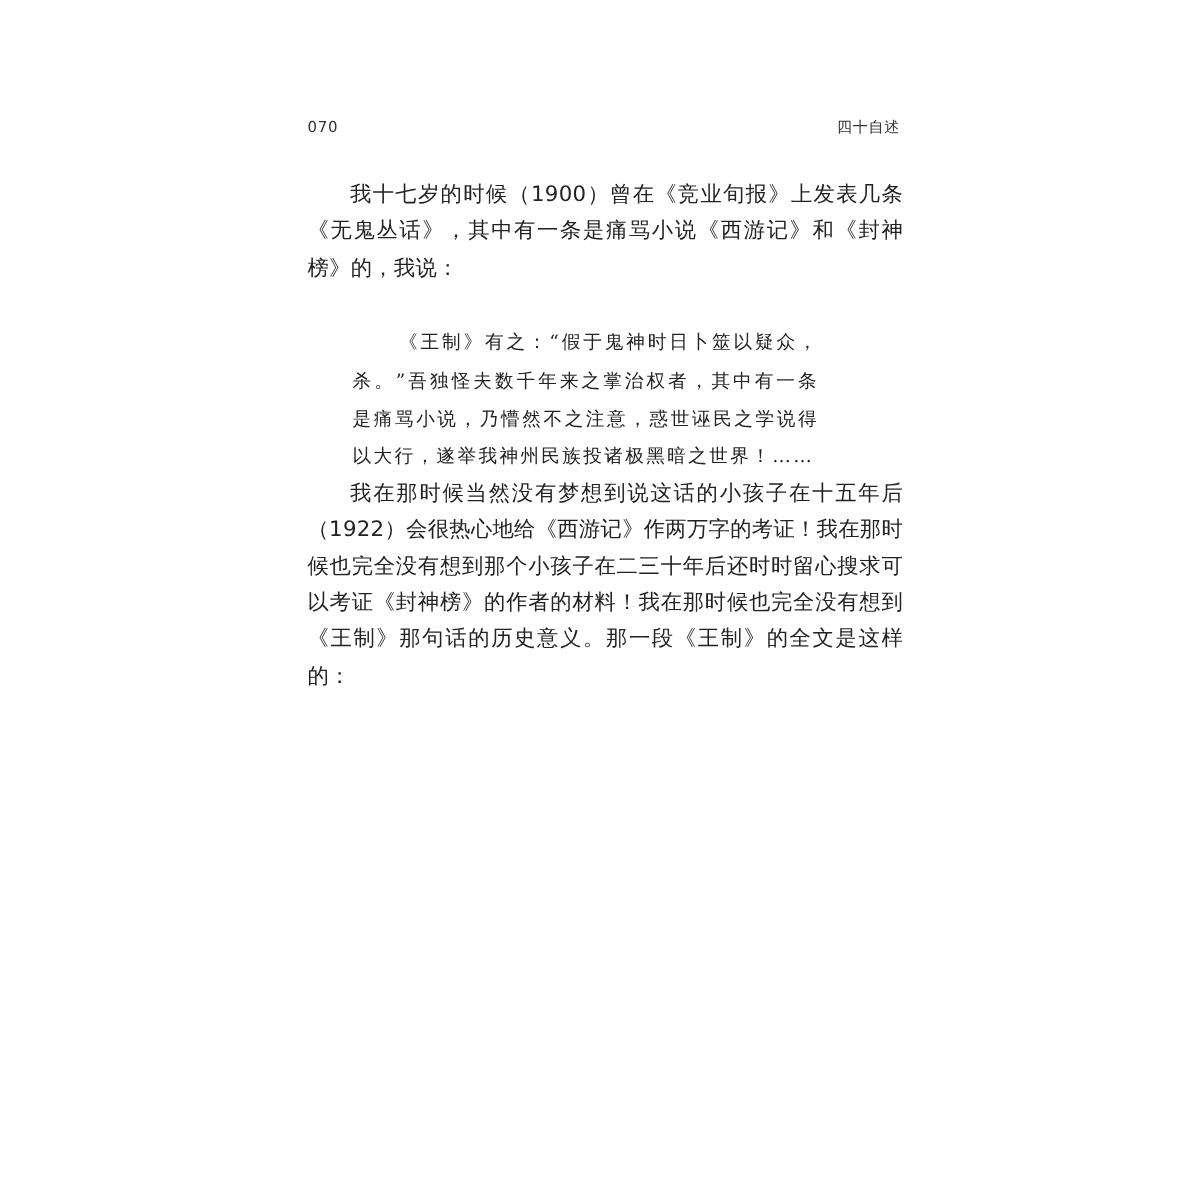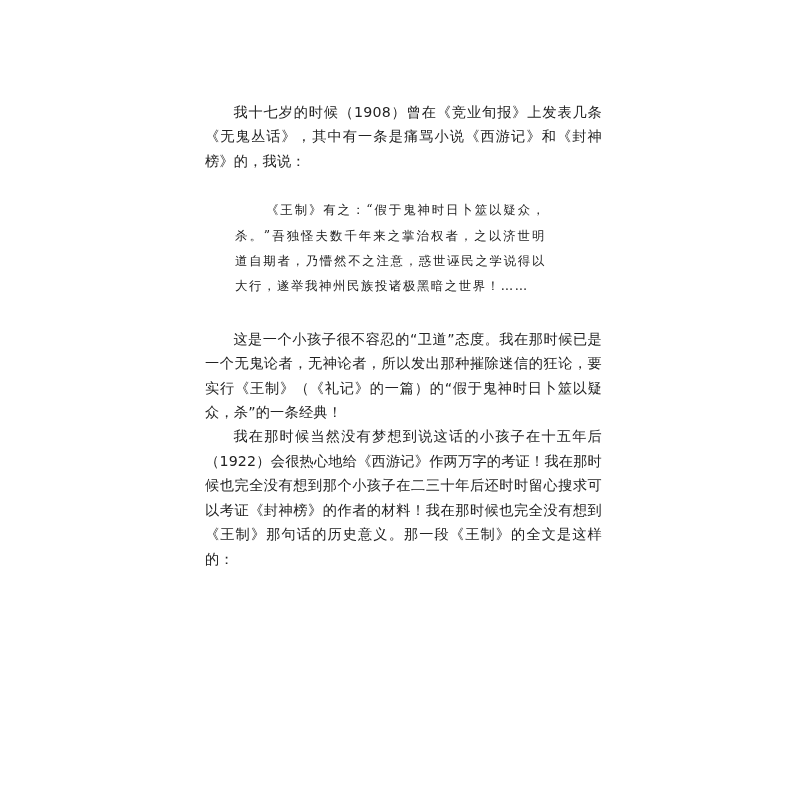--- a/index.html
+++ b/index.html
@@ -58,22 +58,25 @@
     padding-right: 56px;
     color: #222;
   }
   .q1 { margin-top: 24px; }
   .q2 { margin-top: 30px; }
 </style>
 </head>
 <body>
 
 <div class="page">
+  <div class="running-header">
+    <span class="num">070</span>
+    <span class="title">四十自述</span>
+  </div>
 
-  <p class="body-para p1">我十七岁的时候（1908）曾在《竞业旬报》上发表几条《无鬼丛话》，其中有一条是痛骂小说《西游记》和《封神榜》的，我说：</p>
+  <p class="body-para p1">我十七岁的时候（1900）曾在《竞业旬报》上发表几条《无鬼丛话》，其中有一条是痛骂小说《西游记》和《封神榜》的，我说：</p>
 
-  <p class="quote q1">《王制》有之：“假于鬼神时日卜筮以疑众，杀。”吾独怪夫数千年来之掌治权者，之以济世明道自期者，乃懵然不之注意，惑世诬民之学说得以大行，遂举我神州民族投诸极黑暗之世界！……</p>
+  <p class="quote q1">《王制》有之：“假于鬼神时日卜筮以疑众，杀。”吾独怪夫数千年来之掌治权者，其中有一条是痛骂小说，乃懵然不之注意，惑世诬民之学说得以大行，遂举我神州民族投诸极黑暗之世界！……</p>
 
-  <p class="body-para p2">这是一个小孩子很不容忍的“卫道”态度。我在那时候已是一个无鬼论者，无神论者，所以发出那种摧除迷信的狂论，要实行《王制》（《礼记》的一篇）的“假于鬼神时日卜筮以疑众，杀”的一条经典！</p>
 
   <p class="body-para p3">我在那时候当然没有梦想到说这话的小孩子在十五年后（1922）会很热心地给《西游记》作两万字的考证！我在那时候也完全没有想到那个小孩子在二三十年后还时时留心搜求可以考证《封神榜》的作者的材料！我在那时候也完全没有想到《王制》那句话的历史意义。那一段《王制》的全文是这样的：</p>
 
 </div>
 
 </body></html>

